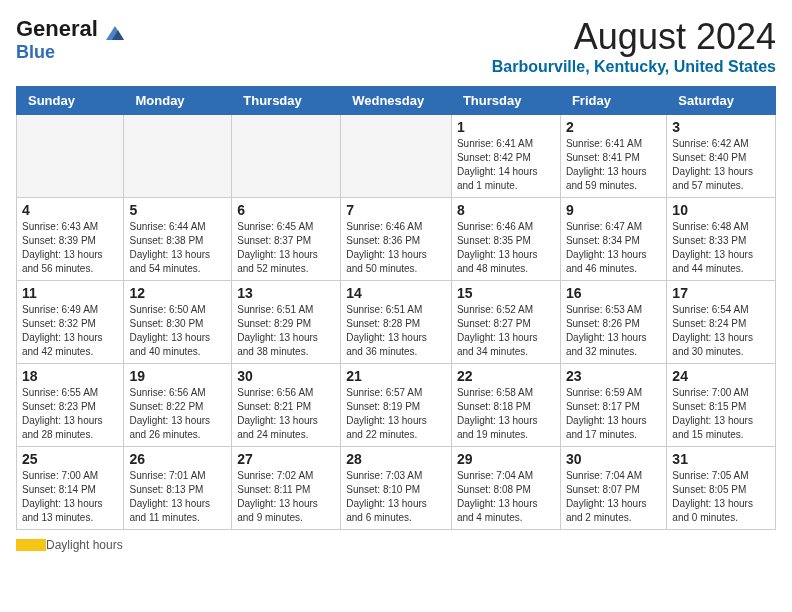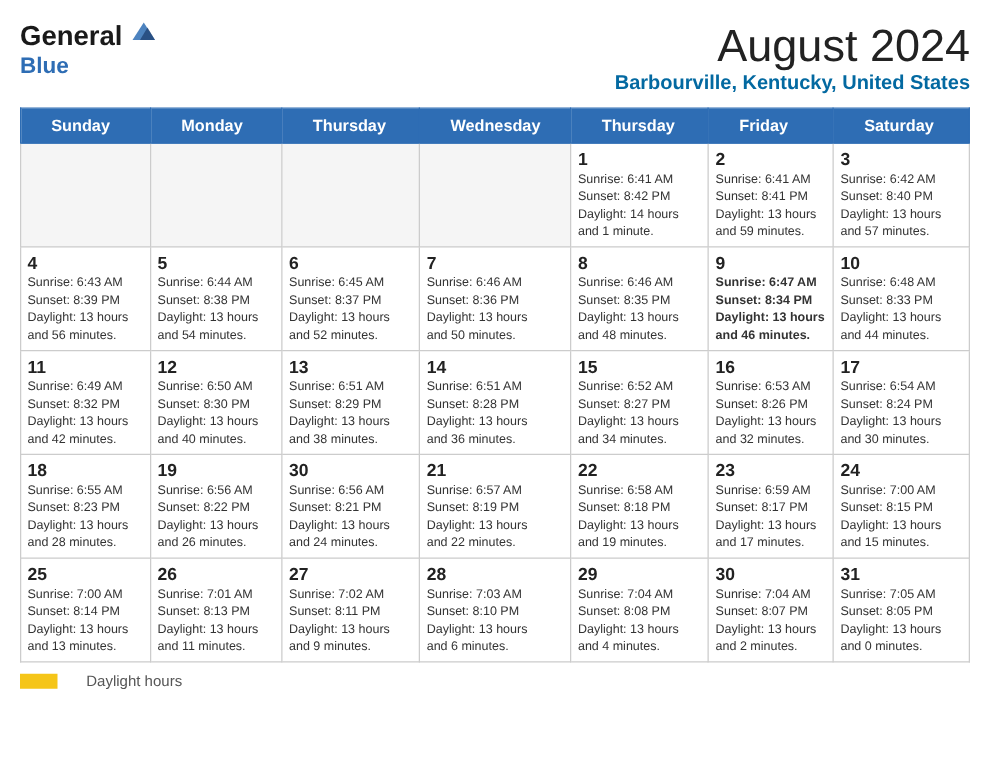--- a/index.html
+++ b/index.html
@@ -36,21 +36,21 @@
     }
     .calendar-table {
       width: 100%;
       border-collapse: collapse;
       font-size: 11px;
     }
     .calendar-table th {
       background: #2e6db4;
       color: #fff;
       text-align: left;
-      padding: 6px 24px;
+      padding: 6px 11px;
       font-size: 13px;
       font-weight: bold;
       border: 1px solid #2e6db4;
     }
     .calendar-table td {
       border: 1px solid #ccc;
       vertical-align: top;
       padding: 4px 5px;
       width: 113px;
       height: 82px;
@@ -69,31 +69,31 @@
       font-size: 10px;
       color: #333;
       line-height: 1.4;
     }
     .footer-note {
       margin-top: 8px;
       font-size: 12px;
       color: #555;
       display: flex;
       align-items: center;
-      gap: 23px;
+      gap: 0;
     }
     .footer-bar {
       display: inline-block;
       width: 30px;
       height: 12px;
       background: #f5c518;
     }
     .logo-wrapper {
       display: flex;
-      align-items: flex-start;
+      align-items: flex-end;
       gap: 4px;
     }
     .logo-blue-text {
       color: #2e6db4;
       font-size: 18px;
       font-weight: bold;
     }
     .logo-general-text {
       color: #1a1a1a;
       font-size: 22px;
@@ -194,21 +194,21 @@
         </td>
         <td>
           <div class="day-number">8</div>
           <div class="day-info" style="white-space: pre-line;">Sunrise: 6:46 AM
 Sunset: 8:35 PM
 Daylight: 13 hours
 and 48 minutes.</div>
         </td>
         <td>
           <div class="day-number">9</div>
-          <div class="day-info" style="white-space: pre-line; font-weight: bold;">Sunrise: 6:47 AM
+          <div class="day-info" style="white-space: pre-line;">Sunrise: 6:47 AM
 Sunset: 8:34 PM
 Daylight: 13 hours
 and 46 minutes.</div>
         </td>
         <td>
           <div class="day-number">10</div>
           <div class="day-info" style="white-space: pre-line;">Sunrise: 6:48 AM
 Sunset: 8:33 PM
 Daylight: 13 hours
 and 44 minutes.</div>

